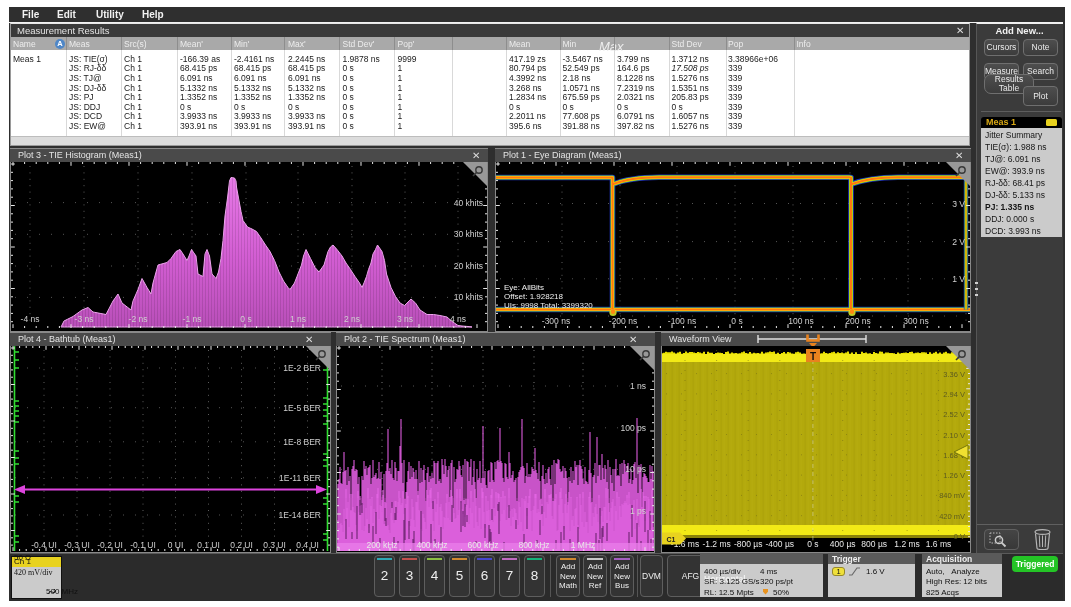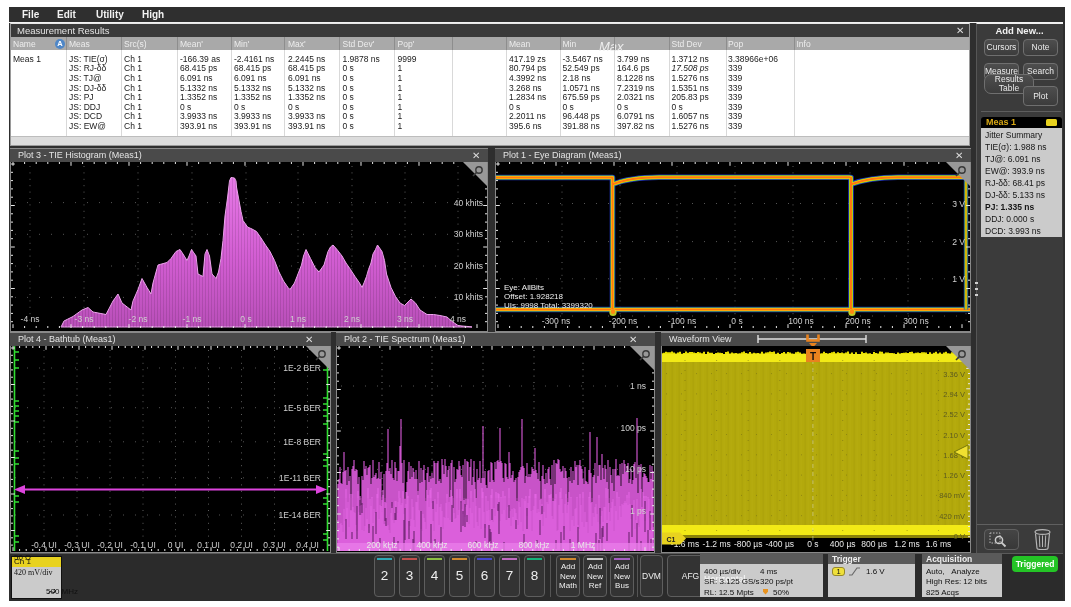--- a/index.html
+++ b/index.html
@@ -9,21 +9,21 @@
 .x{color:#dcdcdc;font-size:10px;line-height:11px;font-weight:400;}
 svg text{font-family:"Liberation Sans",sans-serif;}
 </style></head>
 <body>
 <div class="a" style="left:9px;top:7px;width:1056px;height:594px;background:#2e2e2e;"></div>
 
 <div class="a" style="left:9px;top:7px;width:1054px;height:15px;background:#2f2f2f;border-bottom:1.5px solid #f2f2f2;"></div>
 <div class="a" style="left:22px;top:9px;color:#f2f2f2;font-size:10px;font-weight:bold;">File</div>
 <div class="a" style="left:57px;top:9px;color:#f2f2f2;font-size:10px;font-weight:bold;">Edit</div>
 <div class="a" style="left:96px;top:9px;color:#f2f2f2;font-size:10px;font-weight:bold;">Utility</div>
-<div class="a" style="left:142px;top:9px;color:#f2f2f2;font-size:10px;font-weight:bold;">High</div>
+<div class="a" style="left:142px;top:9px;color:#f2f2f2;font-size:10px;font-weight:bold;">Help</div>
 
 <div class="a" style="left:10px;top:23px;width:960px;height:123px;background:#ffffff;border:1px solid #9a9a9a;border-top:1px solid #e8e8e8;box-sizing:border-box;"></div>
 <div class="a" style="left:11px;top:24px;width:958px;height:13px;background:#3a3a3a;"></div>
 <div class="a ttl" style="left:17px;top:24px;font-size:9.5px;">Measurement Results</div>
 <div class="a x" style="left:956px;top:25px;">✕</div>
 <div class="a" style="left:11px;top:37px;width:958px;height:13px;background:#a9a9a9;"></div>
 <div class="a" style="left:11px;top:136px;width:958px;height:9px;background:#dcdcdc;border-top:1px solid #bdbdbd;box-sizing:border-box;"></div>
 
 <div class="a" style="left:13px;top:39px;color:#ededed;font-size:8.5px;">Name</div>
 <div class="a" style="left:69px;top:39px;color:#ededed;font-size:8.5px;">Meas</div>
@@ -142,21 +142,21 @@
 <div class="a" style="left:671.5px;top:101.8px;color:#1a1a1a;font-size:8.5px;white-space:nowrap;">0 s</div>
 <div class="a" style="left:728px;top:101.8px;color:#1a1a1a;font-size:8.5px;white-space:nowrap;">339</div>
 <div class="a" style="left:69px;top:111.4px;color:#1a1a1a;font-size:8.5px;white-space:nowrap;">JS: DCD</div>
 <div class="a" style="left:124px;top:111.4px;color:#1a1a1a;font-size:8.5px;white-space:nowrap;">Ch 1</div>
 <div class="a" style="left:180px;top:111.4px;color:#1a1a1a;font-size:8.5px;white-space:nowrap;">3.9933 ns</div>
 <div class="a" style="left:234px;top:111.4px;color:#1a1a1a;font-size:8.5px;white-space:nowrap;">3.9933 ns</div>
 <div class="a" style="left:288px;top:111.4px;color:#1a1a1a;font-size:8.5px;white-space:nowrap;">3.9933 ns</div>
 <div class="a" style="left:342.5px;top:111.4px;color:#1a1a1a;font-size:8.5px;white-space:nowrap;">0 s</div>
 <div class="a" style="left:397.5px;top:111.4px;color:#1a1a1a;font-size:8.5px;white-space:nowrap;">1</div>
 <div class="a" style="left:509px;top:111.4px;color:#1a1a1a;font-size:8.5px;white-space:nowrap;">2.2011 ns</div>
-<div class="a" style="left:562.5px;top:111.4px;color:#1a1a1a;font-size:8.5px;white-space:nowrap;">96.448 ps</div>
+<div class="a" style="left:562.5px;top:111.4px;color:#1a1a1a;font-size:8.5px;white-space:nowrap;">77.608 ps</div>
 <div class="a" style="left:617px;top:111.4px;color:#1a1a1a;font-size:8.5px;white-space:nowrap;">6.0791 ns</div>
 <div class="a" style="left:671.5px;top:111.4px;color:#1a1a1a;font-size:8.5px;white-space:nowrap;">1.6057 ns</div>
 <div class="a" style="left:728px;top:111.4px;color:#1a1a1a;font-size:8.5px;white-space:nowrap;">339</div>
 <div class="a" style="left:69px;top:121.0px;color:#1a1a1a;font-size:8.5px;white-space:nowrap;">JS: EW@</div>
 <div class="a" style="left:124px;top:121.0px;color:#1a1a1a;font-size:8.5px;white-space:nowrap;">Ch 1</div>
 <div class="a" style="left:180px;top:121.0px;color:#1a1a1a;font-size:8.5px;white-space:nowrap;">393.91 ns</div>
 <div class="a" style="left:234px;top:121.0px;color:#1a1a1a;font-size:8.5px;white-space:nowrap;">393.91 ns</div>
 <div class="a" style="left:288px;top:121.0px;color:#1a1a1a;font-size:8.5px;white-space:nowrap;">393.91 ns</div>
 <div class="a" style="left:342.5px;top:121.0px;color:#1a1a1a;font-size:8.5px;white-space:nowrap;">0 s</div>
 <div class="a" style="left:397.5px;top:121.0px;color:#1a1a1a;font-size:8.5px;white-space:nowrap;">1</div>

